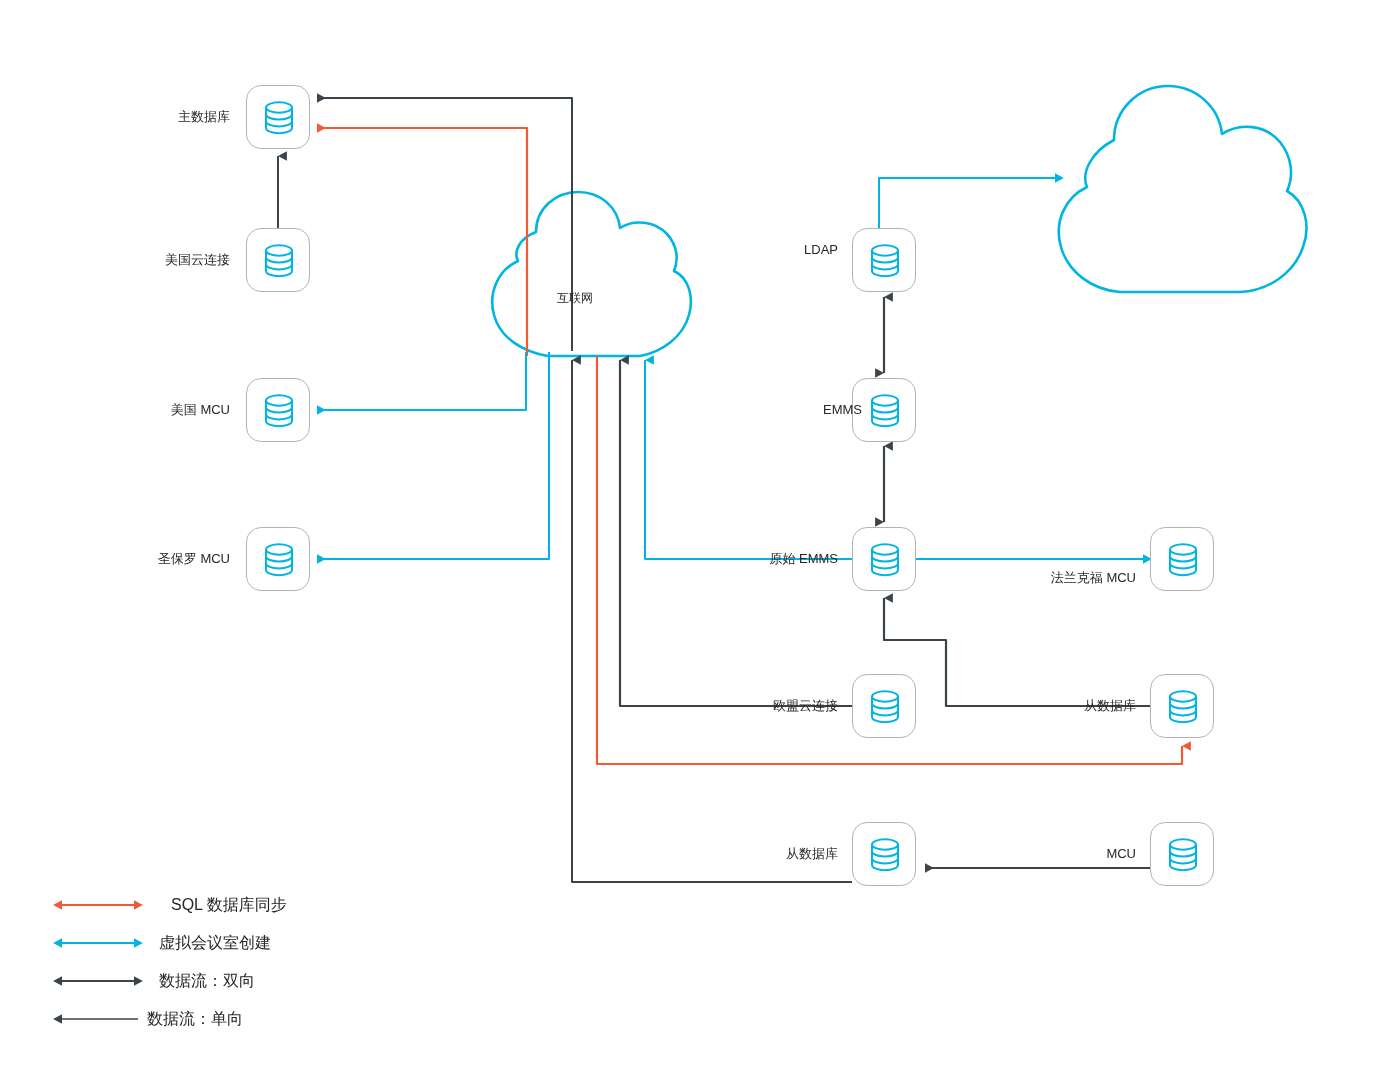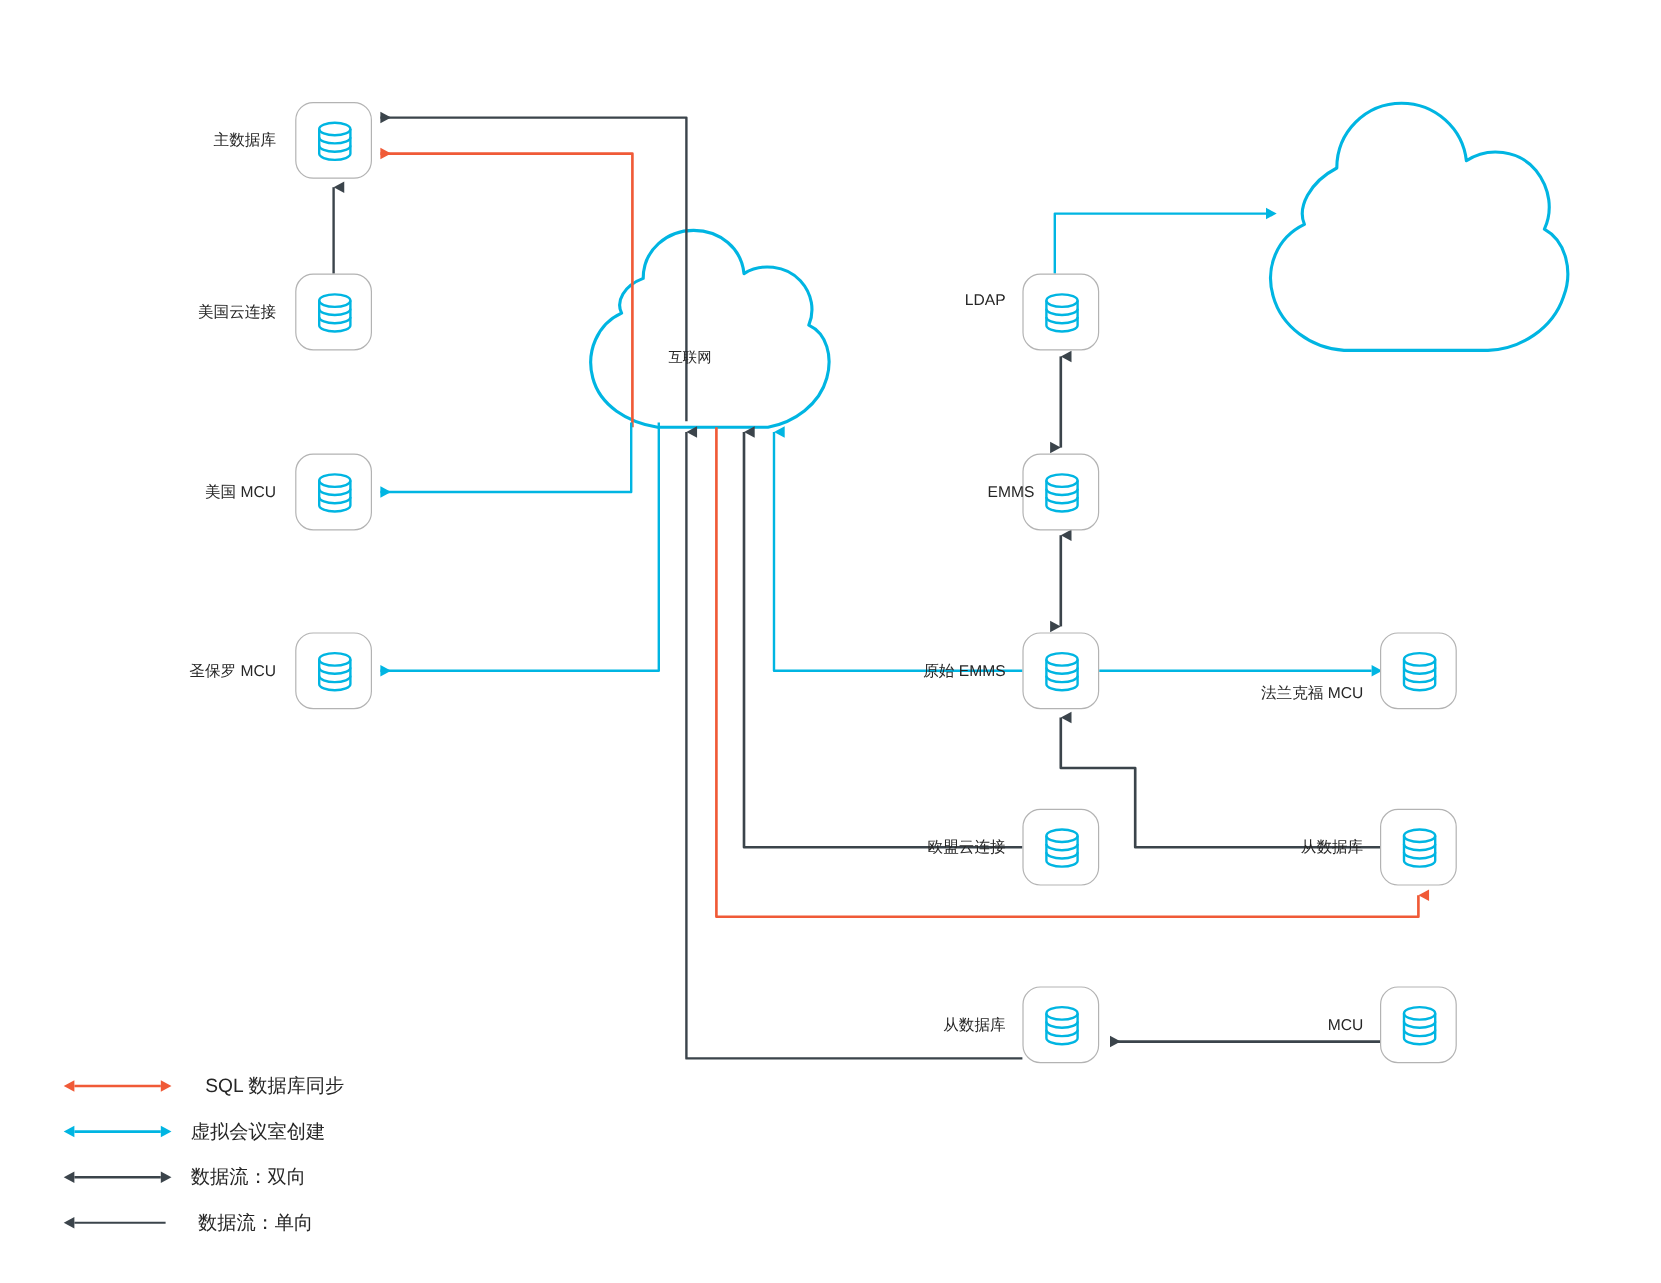--- a/index.html
+++ b/index.html
@@ -280,15 +280,15 @@
       <line x1="62" y1="905" x2="134" y2="905" stroke="#f05a37" stroke-width="2.2" marker-start="url(#ahL-orange)" marker-end="url(#ahR-orange)"></line>
       <line x1="62" y1="943" x2="134" y2="943" stroke="#00b5e2" stroke-width="2.2" marker-start="url(#ahL-cyan)" marker-end="url(#ahR-cyan)"></line>
       <line x1="62" y1="981" x2="134" y2="981" stroke="#3b444b" stroke-width="2.2" marker-start="url(#ahL-dark)" marker-end="url(#ahR-dark)"></line>
       <line x1="62" y1="1019" x2="138" y2="1019" stroke="#3b444b" stroke-width="1.6" marker-start="url(#ahL-dark)"></line>
     </g>
   </svg>
 
   <div class="leg-text" style="left:159px;top:895px;margin-left:12px;">SQL 数据库同步</div>
   <div class="leg-text" style="left:159px;top:933px;">虚拟会议室创建</div>
   <div class="leg-text" style="left:159px;top:971px;">数据流：双向</div>
-  <div class="leg-text" style="left:165px;top:1009px;">数据流：单向</div>
+  <div class="leg-text" style="left:147px;top:1009px;">数据流：单向</div>
 
 </div>
 
 </body></html>

